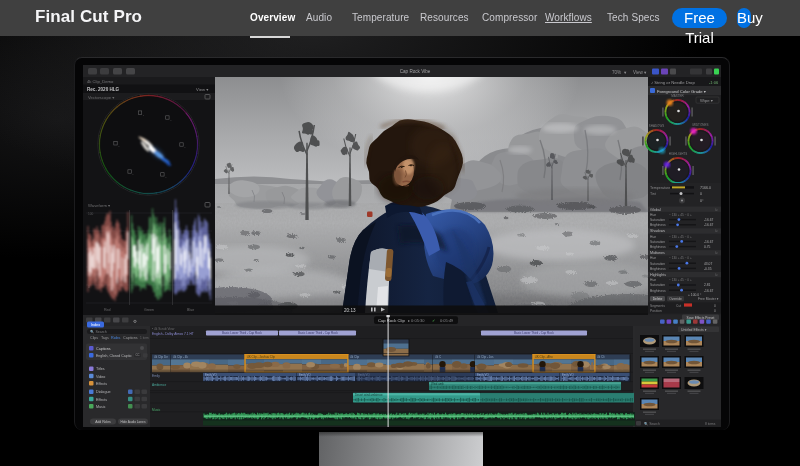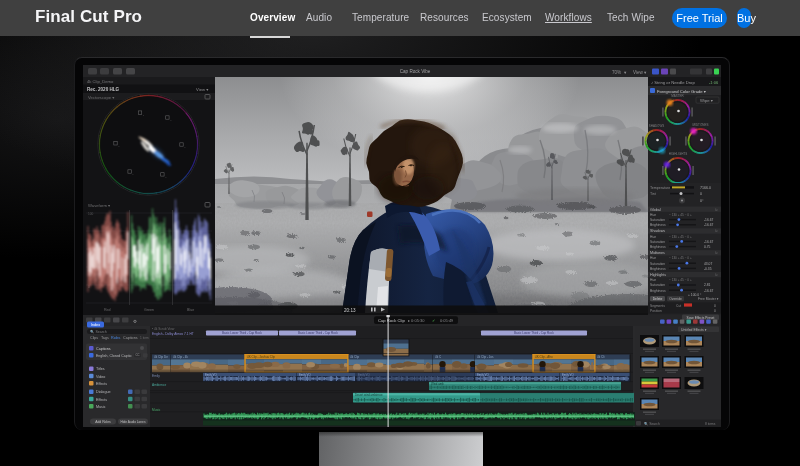--- a/index.html
+++ b/index.html
@@ -10,21 +10,21 @@
     background:
       radial-gradient(ellipse 560px 260px at 310px 30px, rgba(58,58,60,0.55), rgba(0,0,0,0) 70%),
       radial-gradient(ellipse 420px 200px at 60px 120px, rgba(40,40,42,0.5), rgba(0,0,0,0) 70%),
       #000;}
   
   nav{position:absolute;left:0;top:0;width:800px;height:36px;background:#404040;}
   .logo{position:absolute;left:35px;top:7px;color:#f5f5f7;font-size:17px;font-weight:700;letter-spacing:0.1px;}
   .nl{position:absolute;top:12px;font-size:10px;color:#c9c9ce;letter-spacing:0.1px;}
   .nl.on{color:#ffffff;font-weight:700;}
   .uline{position:absolute;left:250px;top:36px;width:40px;height:1.5px;background:#d8d8d8;}
-  .pill{position:absolute;top:8px;height:20px;background:#0071e3;border-radius:10px;color:#fff;font-size:11px;line-height:20px;text-align:center;}
+  .pill{position:absolute;top:8px;height:20px;background:#0071e3;border-radius:10px;color:#fff;font-size:15px;line-height:20px;text-align:center;}
   
   .monitor{position:absolute;left:74px;top:57px;width:656px;height:373px;background:#050506;border-radius:8px;border-top:1px solid #2a2a2c;border-left:1px solid #1c1c1e;border-right:1px solid #1c1c1e;box-sizing:border-box;}
   .screen{position:absolute;left:83px;top:65px;width:638px;height:362px;background:#1d1d1f;}
   .stand{position:absolute;left:319px;top:432px;width:164px;height:34px;
     background:linear-gradient(to bottom, rgba(20,20,20,0.5), rgba(0,0,0,0) 14%),
                linear-gradient(97deg,#626365 0%, #8a8b8d 40%, #b2b3b5 75%, #cdced0 100%);}
 </style>
 </head>
 <body>
 <div class="page">
@@ -1294,19 +1294,19 @@
     </g>
   </svg>
   <div class="stand"></div>
   <nav>
     <div class="logo">Final Cut Pro</div>
     <div class="nl on" style="left:250px;">Overview</div>
     <div class="uline"></div>
     <div class="nl" style="left:306px;">Audio</div>
     <div class="nl" style="left:352px;">Temperature</div>
     <div class="nl" style="left:420px;">Resources</div>
-    <div class="nl" style="left:482px;">Ecosystem</div>
+    <div class="nl" style="left:482px;">Compressor</div>
     <div class="nl" style="left:545px;text-decoration:underline;">Workflows</div>
-    <div class="nl" style="left:607px;">Tech Wipe</div>
+    <div class="nl" style="left:607px;">Tech Specs</div>
     <div class="pill" style="left:672px;width:55px;">Free Trial</div>
     <div class="pill" style="left:737px;width:14px;">Buy</div>
   </nav>
 </div>
 
 </body></html>

